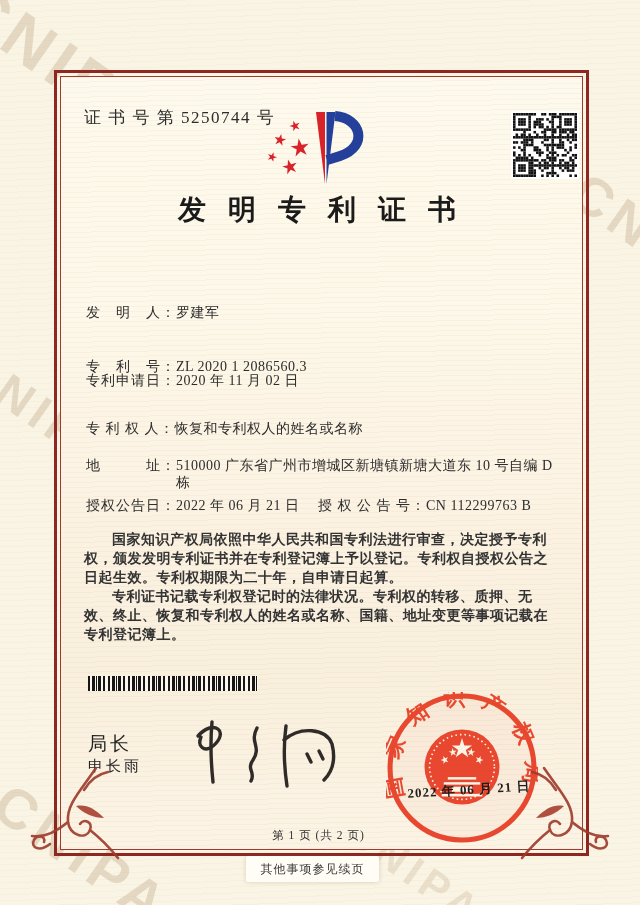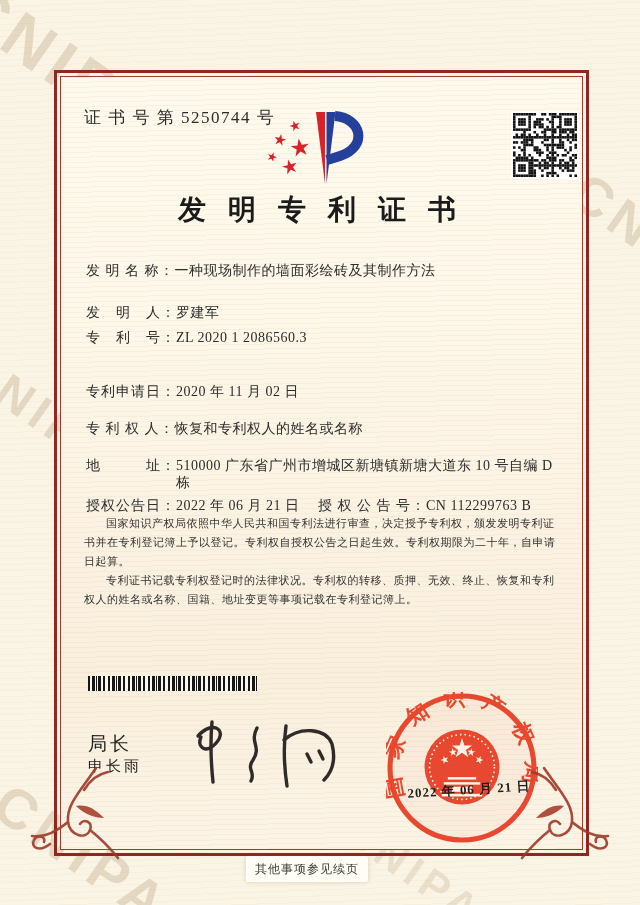--- a/index.html
+++ b/index.html
@@ -26,42 +26,42 @@
   .cert-no{position:absolute;left:84px;top:106px;font-size:17px;letter-spacing:1.5px;color:#2c2c2c;}
   .logo{position:absolute;left:262px;top:96px;}
   .qr{position:absolute;left:511px;top:111px;width:64px;height:64px;background:#fff;padding:2px;}
   .title{
     position:absolute;left:0;top:191px;width:640px;box-sizing:border-box;padding-left:16px;
     text-align:center;font-size:28px;font-weight:700;letter-spacing:22px;color:#1b1b1b;
   }
   .row{position:absolute;left:86px;display:flex;font-size:14px;line-height:17px;color:#2d2d2d;}
   .row .label{white-space:pre;letter-spacing:1px;}
   .row .value{white-space:pre-line;max-width:392px;letter-spacing:0.5px;}
-  .r1{top:262px}.r2{top:304px}.r3{top:329px}.r4{top:383px}.r5{top:420px}.r6{top:457px}
+  .r1{top:262px}.r2{top:304px}.r3{top:358px}.r4{top:372px}.r5{top:420px}.r6{top:457px}
   .r7a{top:497px}.r7b{top:497px;left:318px}
-  .paras{position:absolute;left:84px;top:514px;width:476px;font-size:11px;line-height:19px;color:#333;}
+  .paras{position:absolute;left:84px;top:530px;width:476px;font-size:14px;line-height:19px;color:#333;font-weight:bold;}
   .paras p{margin:0;text-indent:2em;letter-spacing:0.5px;}
   .barcode{
     position:absolute;left:88px;top:676px;width:170px;height:15px;
     background-color:rgba(255,255,255,0.55);
     background-image:
       repeating-linear-gradient(90deg,#161616 0 2px,transparent 2px 5px),
       repeating-linear-gradient(90deg,#161616 0 1px,transparent 1px 4px);
   }
   .director-title{position:absolute;left:88px;top:731px;font-size:19px;letter-spacing:3px;color:#222;}
   .director-name{position:absolute;left:88px;top:757px;font-size:15px;letter-spacing:3px;color:#222;font-family:Liberation Mono, monospace;}
   .signature{position:absolute;left:180px;top:700px;}
   .seal{position:absolute;left:386px;top:692px;}
   .seal-date{
     position:absolute;left:394px;top:781px;width:150px;text-align:center;
     font-size:13px;letter-spacing:1px;color:#1e1e1e;transform:rotate(-3.5deg);font-weight:600;
   }
   .page-indicator{position:absolute;left:54px;top:828px;width:529px;text-align:center;font-size:11.5px;color:#333;letter-spacing:1px;}
   .cont-note{
-    position:absolute;left:246px;top:856px;width:122px;height:26px;
+    position:absolute;left:246px;top:856px;width:133px;height:26px;
     background:#fffdf6;border-radius:2px;box-shadow:0 0 4px rgba(120,90,60,0.25);
     display:flex;align-items:center;justify-content:center;
     font-size:12px;color:#3a3a3a;letter-spacing:1px;
   }
   .flourish{position:absolute;pointer-events:none;}
   .fl-bl{left:26px;top:760px;}
   .fl-br{left:518px;top:760px;transform:scaleX(-1);}
 </style>
 </head>
 <body>
@@ -439,24 +439,20 @@
       <rect x="24" y="12" width="1" height="1" fill="#111"></rect>
       <rect x="24" y="13" width="1" height="1" fill="#111"></rect>
       <rect x="24" y="16" width="1" height="1" fill="#111"></rect>
       <rect x="24" y="17" width="1" height="1" fill="#111"></rect>
       <rect x="24" y="20" width="1" height="1" fill="#111"></rect>
       <rect x="24" y="24" width="1" height="1" fill="#111"></rect>
     </svg>
 
   <div class="title">发明专利证书</div>
 
-  <div class="row r1">
-    <span class="label">发 明 名 称：</span>
-    <span class="value">一种现场制作的墙面彩绘砖及其制作方法</span>
-  </div>
   <div class="row r2">
     <span class="label">发　明　人：</span>
     <span class="value">罗建军</span>
   </div>
   <div class="row r3">
     <span class="label">专　利　号：</span>
     <span class="value">ZL 2020 1 2086560.3</span>
   </div>
   <div class="row r4">
     <span class="label">专利申请日：</span>
@@ -534,15 +530,16 @@
   </svg>
   <svg class="flourish fl-br" width="96" height="102" viewBox="0 0 96 102" fill="none" stroke="#9d3a2b" stroke-width="2.6" stroke-linecap="round" opacity="0.9">
     <path d="M 70,8 C 55,30 40,45 42,62 C 44,76 60,80 64,70 C 67,62 58,58 54,64"></path>
     <path d="M 42,62 C 30,72 18,78 6,76"></path>
     <path d="M 50,46 C 60,44 68,48 78,58 C 68,58 58,54 50,46 Z" fill="#a8402f" stroke="none"></path>
     <path d="M 24,84 C 14,92 4,88 8,80 C 11,74 20,76 18,82"></path>
     <path d="M 64,70 C 74,78 84,88 92,98"></path>
     <path d="M 58,30 C 64,20 72,14 82,12"></path>
   </svg>
 
+  <div class="page-indicator">第 1 页 (共 2 页)</div>
   <div class="cont-note">其他事项参见续页</div>
 
 </div>
 
 </body></html>

